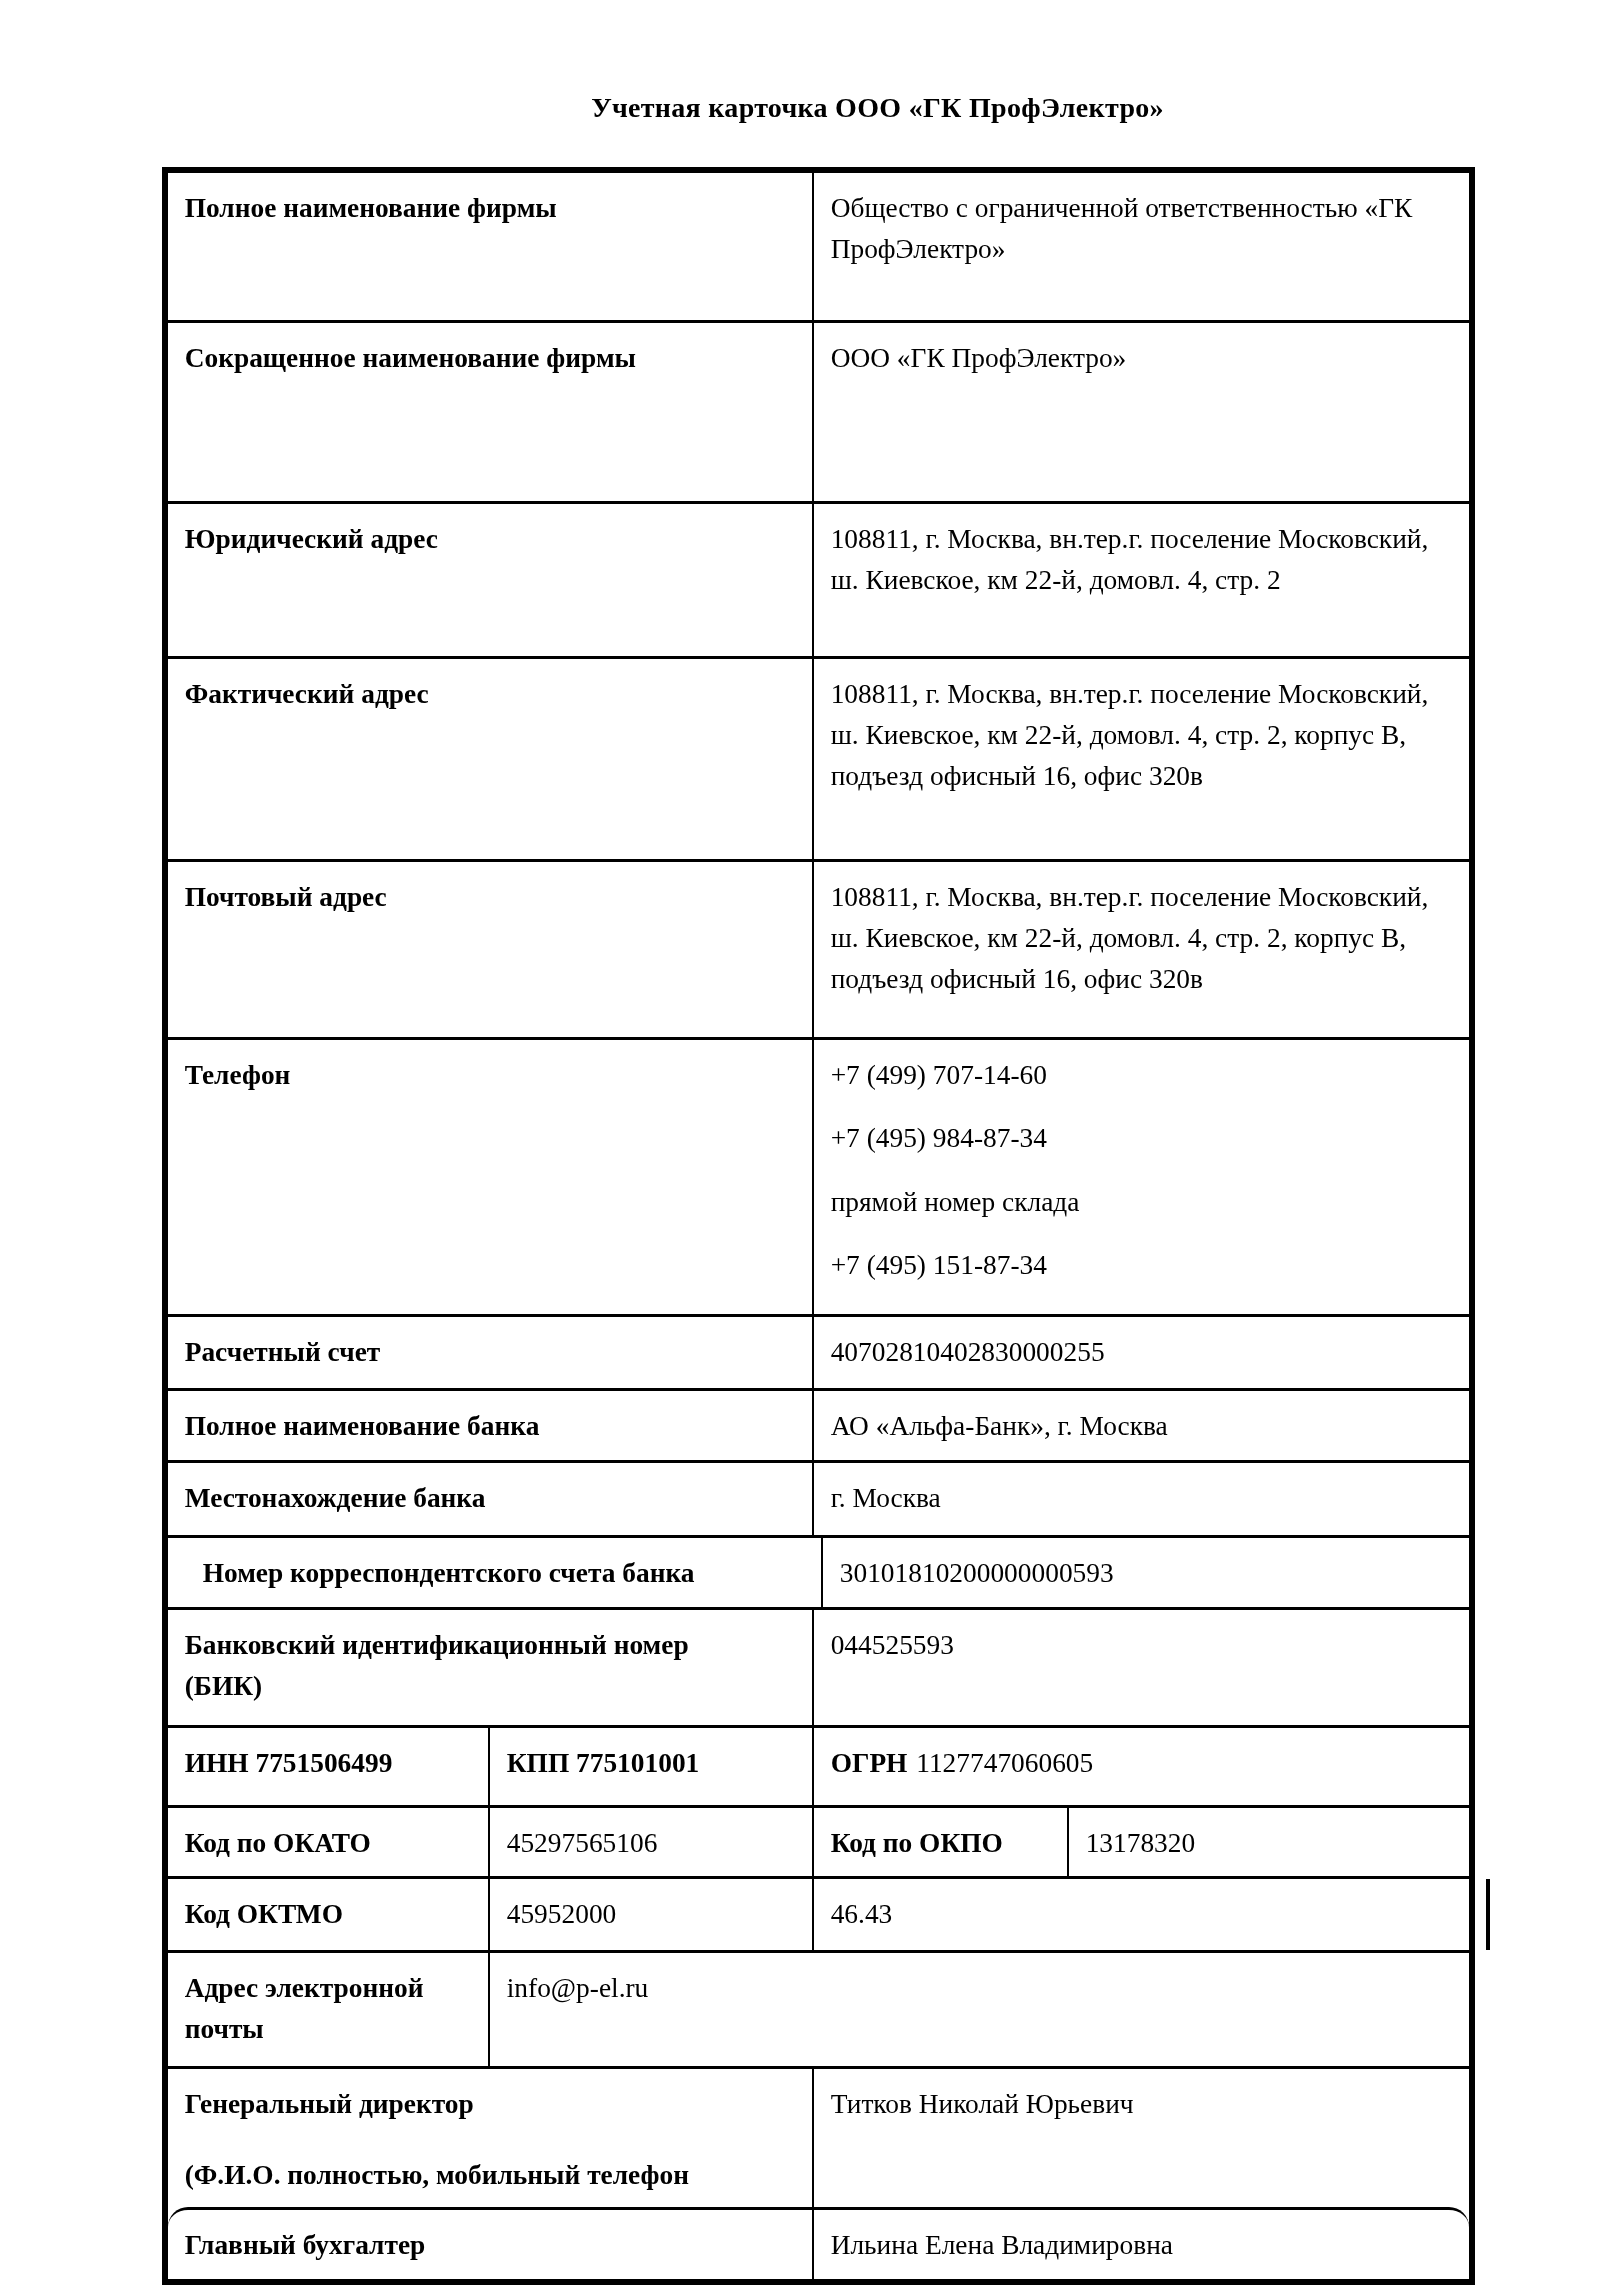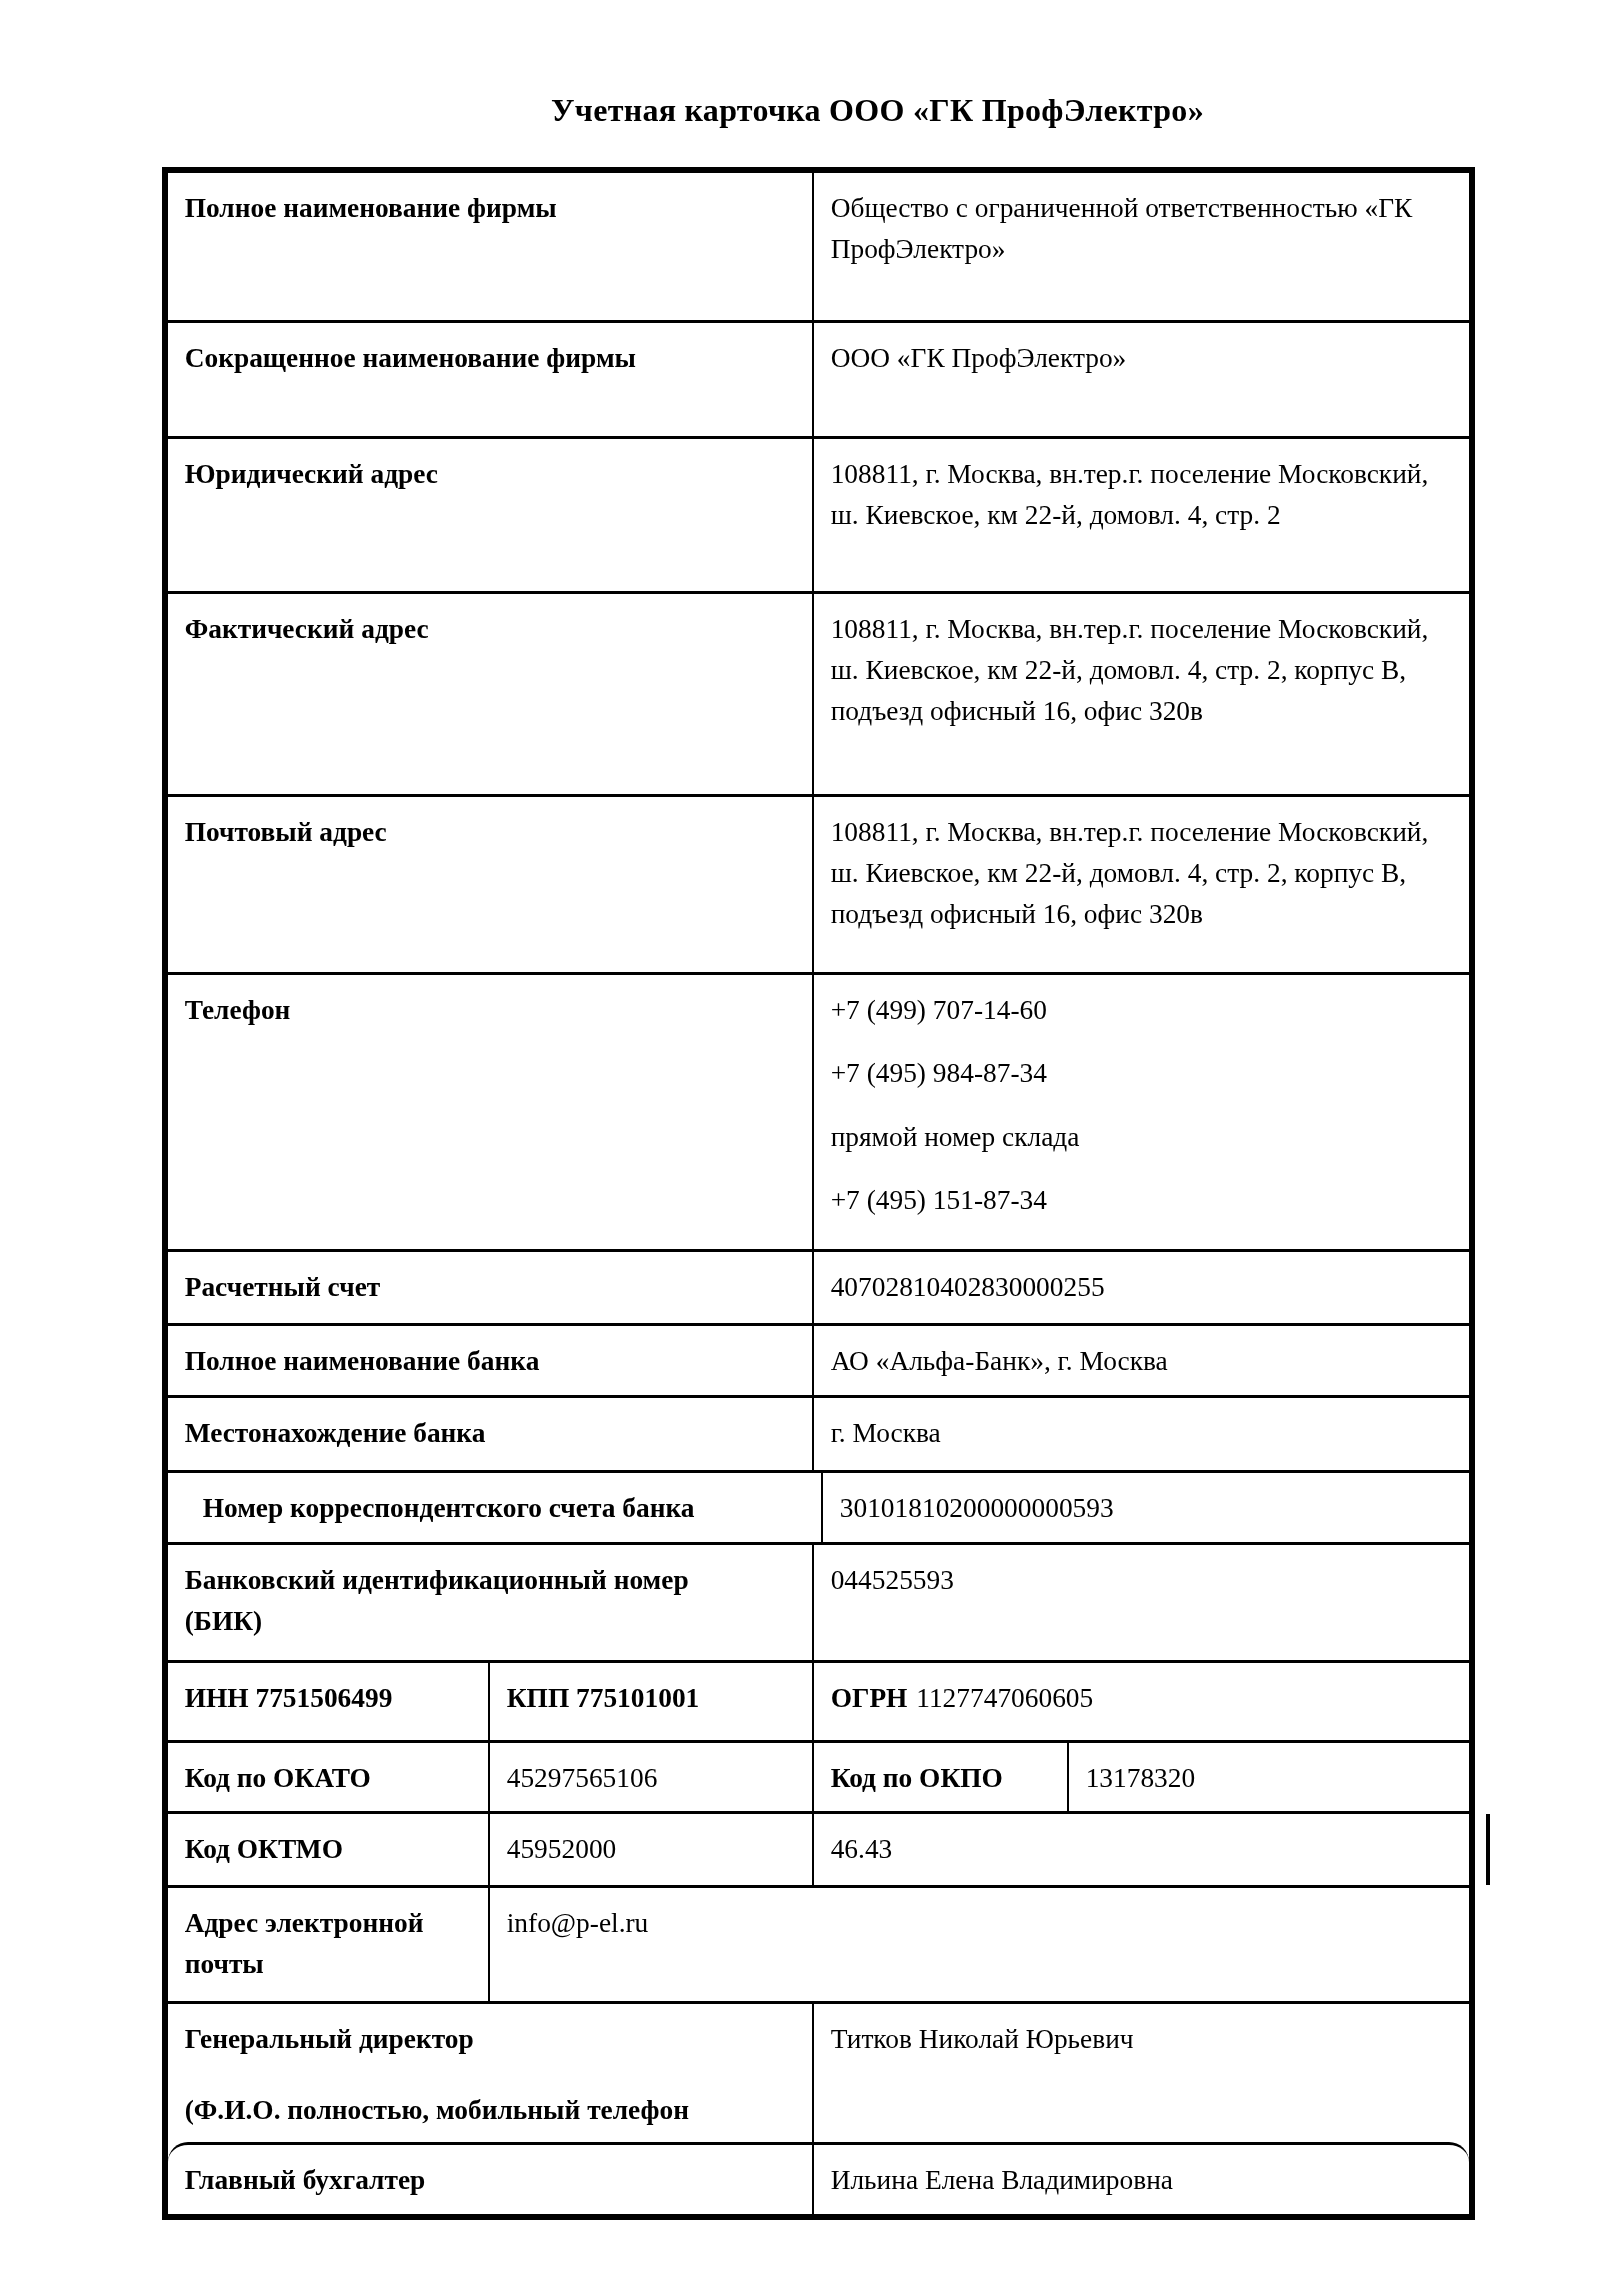--- a/index.html
+++ b/index.html
@@ -12,21 +12,21 @@
     background: #ffffff;
     margin: 0 auto;
     overflow: hidden;
   }
   .doc-title {
     position: absolute;
     left: 221px;
     width: 1313px;
     top: 92px;
     text-align: center;
-    font-size: 32px;
+    font-size: 28px;
     font-weight: bold;
     letter-spacing: 0.3px;
   }
   .card-table {
     position: absolute;
     left: 162px;
     top: 167px;
     width: 1313px;
     border: 6.9px solid #000;
     background: #fff;
@@ -44,21 +44,21 @@
   
   .w-l  { flex: 0 0 49.5%; }
   .w-v  { flex: 0 0 50.5%; }
   .w-c1 { flex: 0 0 24.6%; }
   .w-c2 { flex: 0 0 24.9%; }
   .w-c3 { flex: 0 0 19.6%; }
   .w-c4 { flex: 0 0 30.9%; }
   .w-em { flex: 0 0 75.4%; }
   
   .row-1  { height: 147px; }
-  .row-2  { height: 116px; }
+  .row-2  { height: 181px; }
   .row-3  { height: 155px; }
   .row-4  { height: 203px; }
   .row-5  { height: 178px; }
   .row-6  { height: 277px; }
   .row-7  { height: 74px; }
   .row-8  { height: 72px; }
   .row-9  { height: 75px; }
   .row-10 { height: 72px; padding-left: 18px; }
   .row-11 { height: 118px; }
   .row-12 { height: 80px; }

